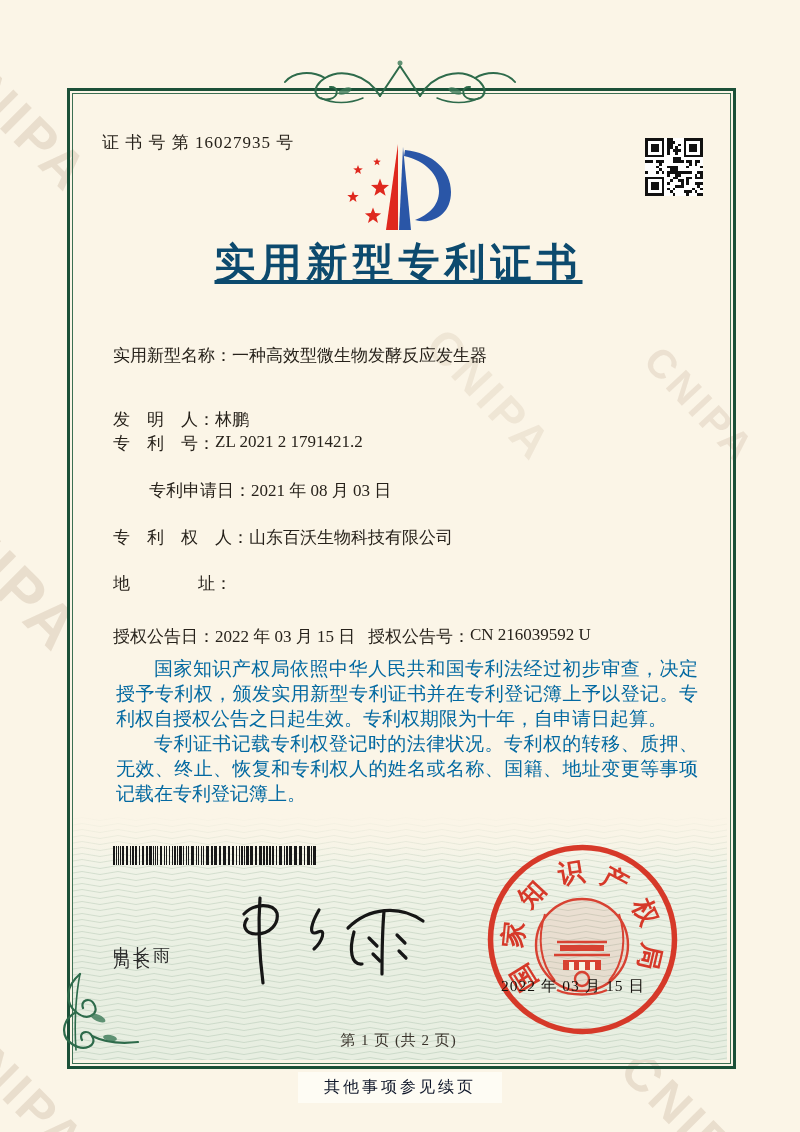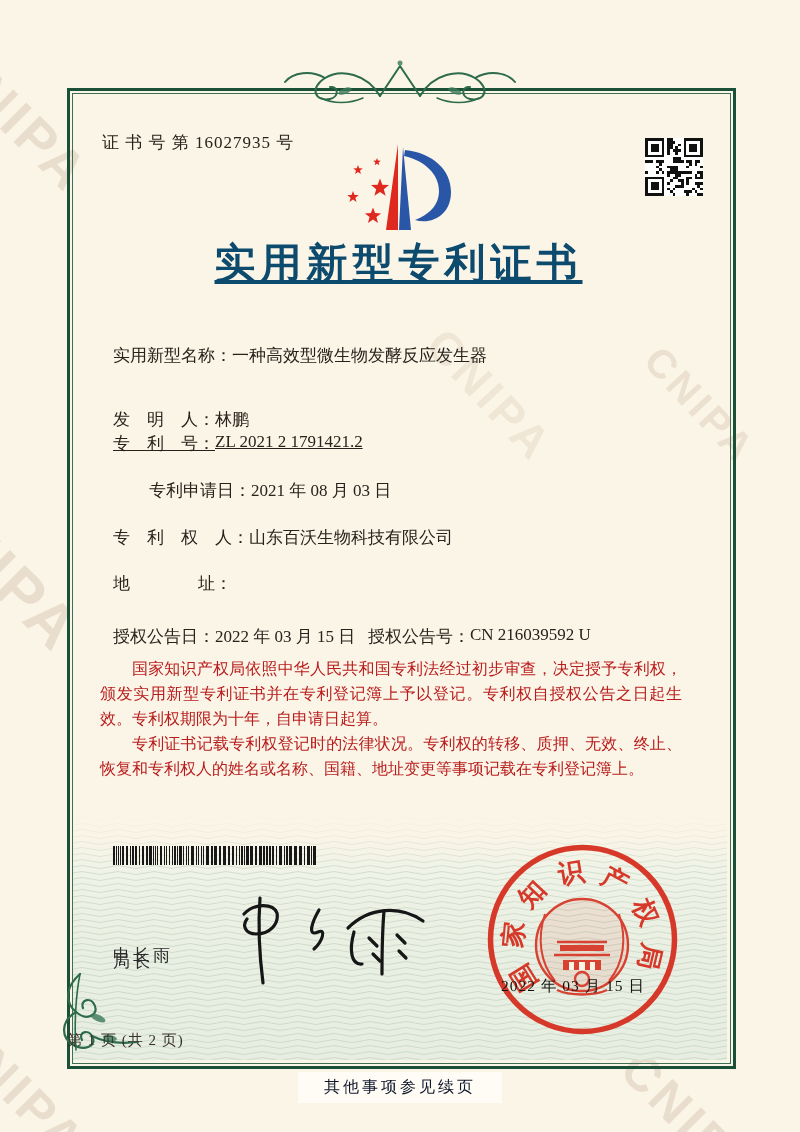--- a/index.html
+++ b/index.html
@@ -18,42 +18,42 @@
     border:3px solid #1b5038;}
   .frame-inner{position:absolute; inset:2px; border:1px solid #3c6f53;}
   .cert-no{position:absolute; left:102px; top:131px; font-size:17px; letter-spacing:1px;}
   .logo{position:absolute; left:332px; top:140px;}
   .qr{position:absolute; left:645px; top:138px; width:58px; height:58px;}
   .title{position:absolute; left:67px; top:236px; width:663px; text-align:center;
     font-size:41px; font-weight:bold; letter-spacing:5px; color:#0c4a6e;text-decoration:underline;}
   .row{position:absolute; left:113px; font-size:17px; white-space:pre; display:flex;}
   .row .lab{white-space:pre;text-align:right;}
   .row .val{white-space:pre;}
-  .row-name{top:344px;} .row-inventor{top:408px;} .row-patno{top:432px;text-decoration:underline;}
+  .row-name{top:344px;} .row-inventor{top:408px;} .row-patno{top:432px;}
   .row-filing{top:479px;margin-left:36px;} .row-patentee{top:526px;}
   .row-addr{top:571px; line-height:26px;}
   .row-addr .val{white-space:normal; width:470px;}
   .row-addr .val span{display:block; white-space:pre;}
   .row-grantdate{top:625px;} .row-grantno{top:625px; left:368px;}
-  .paras{position:absolute; left:100px; top:656px; width:582px;
-    font-size:16px; line-height:25px; text-align:justify; color:#b91c1c;}
+  .paras{position:absolute; left:116px; top:656px; width:582px;
+    font-size:19px; line-height:25px; text-align:justify; color:#0369a1;}
   .paras p{margin:0; text-indent:2em;}
   .waves{position:absolute; left:73px; top:813px; width:654px; height:247px;
     background:linear-gradient(180deg,#fbf5e7 0%,#f0f3e7 22%,#e9efe2 60%,#e7eee1 100%);}
   .waves .fade{position:absolute; left:0; top:0; width:100%; height:55px;
     background:linear-gradient(180deg,#fbf5e7,rgba(251,245,231,0));z-index:2;}
   .barcode{position:absolute; left:113px; top:846px; width:207px; height:19px; z-index:3;}
   .signer{position:absolute; left:113px; font-family:"Liberation Sans",sans-serif;
     font-size:17px; letter-spacing:3px; color:#2c2c2c; z-index:3;}
   .signer.t{top:950px;} .signer.n{top:944px;}
   .signature{position:absolute; left:232px; top:880px; z-index:3;}
   .seal{position:absolute; left:485px; top:842px; width:195px; height:195px; z-index:3; opacity:.96;}
   .seal-date{position:absolute; left:501px; top:976px; width:170px; z-index:4;
     font-size:15.5px; letter-spacing:1px; color:#15120e; white-space:pre;}
-  .pagenum{position:absolute; left:67px; top:1031px; width:663px; 
+  .pagenum{position:absolute; left:67px; top:1031px; width:663px; text-align:center;
     font-size:15px; color:#39332b; z-index:3; letter-spacing:1px;}
   .note{position:absolute; left:50%; top:1072px; transform:translateX(-50%);
     background:#fefcf4; padding:5px 26px; font-size:16px; letter-spacing:3px;
     color:#0f172a; white-space:pre; z-index:2;}
   .ornament{position:absolute; z-index:2;}
   svg{display:block;}
 </style>
 </head>
 <body>
 

